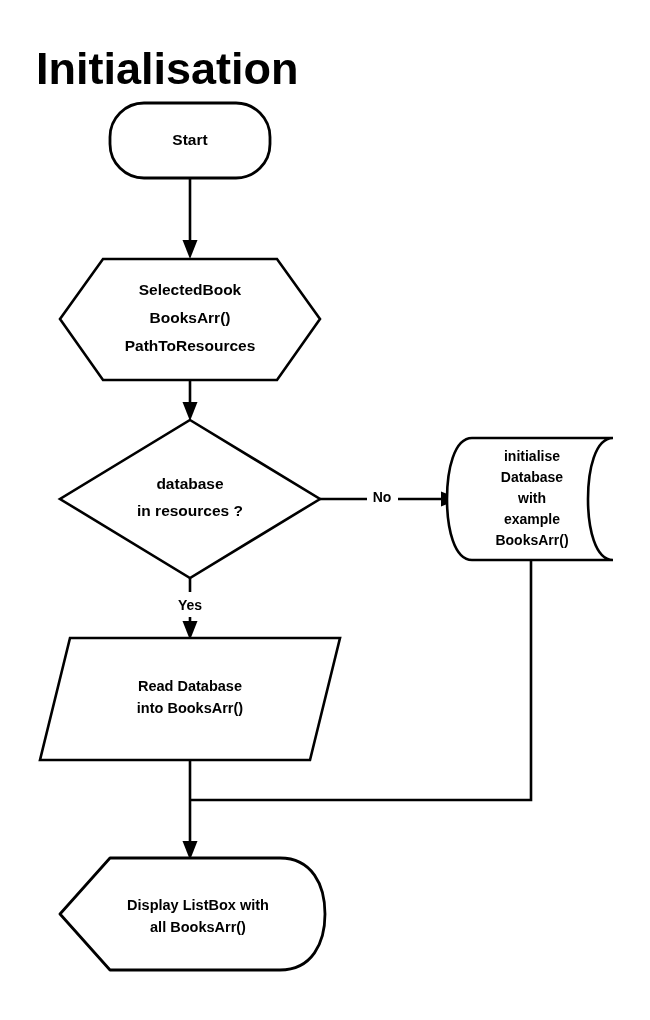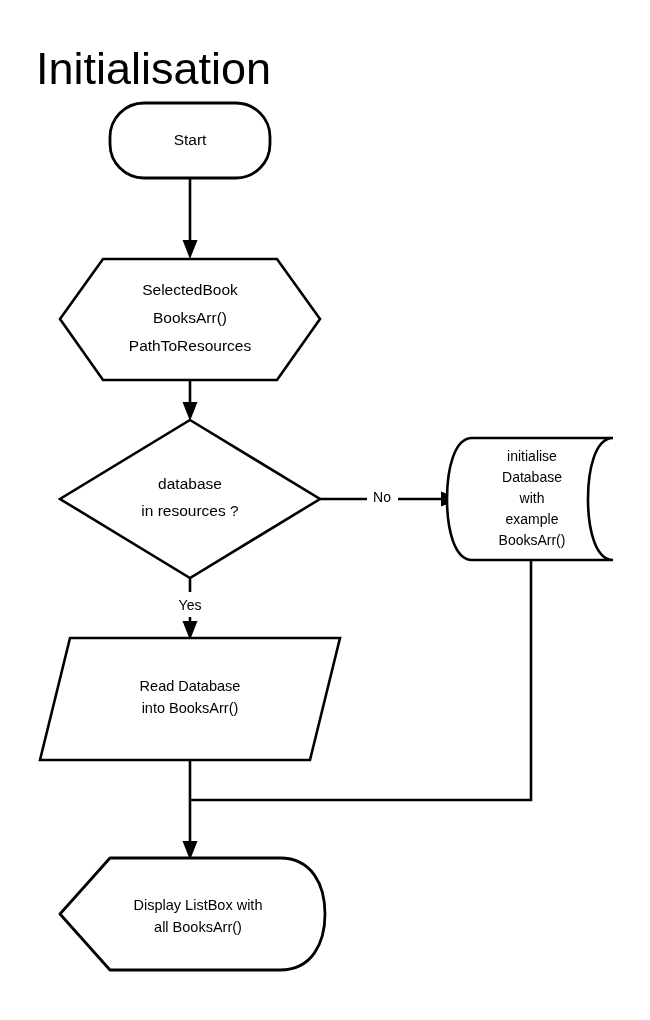--- a/index.html
+++ b/index.html
@@ -12,20 +12,21 @@
     width: 650px;
     height: 1020px;
     font-family: "Liberation Sans", sans-serif;
     overflow: hidden;
   }
   #flowchart-root {
     position: relative;
     width: 650px;
     height: 732px;
     background: #ffffff;
+    font-weight: bold;
   }
   svg#flow-svg {
     display: block;
     width: 650px;
     height: 1020px;
   }
   .node-shape {
     fill: #ffffff;
     stroke: #000000;
     stroke-width: 2.6;

